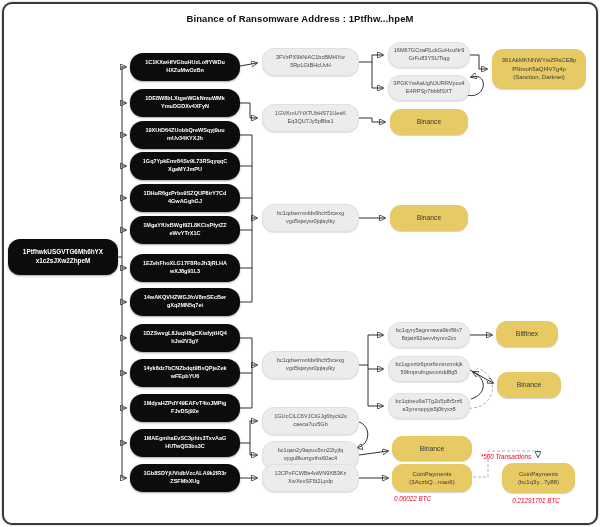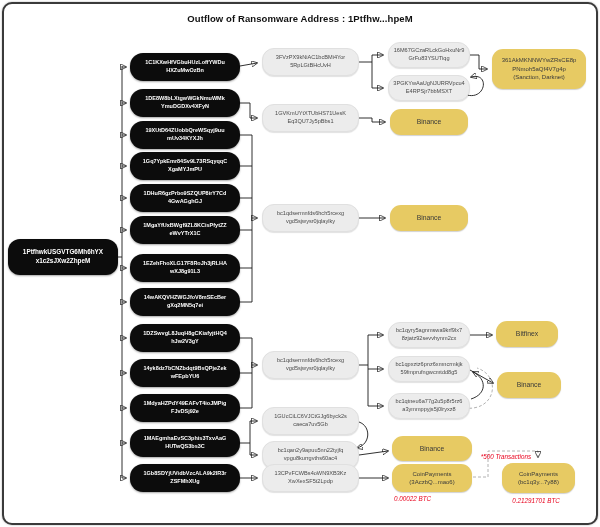--- a/index.html
+++ b/index.html
@@ -24,21 +24,21 @@
   .flow-label{position:absolute;color:var(--accent,#e8001c);font-style:italic;font-size:6.3px;
     text-align:center;z-index:3;white-space:nowrap}
   svg#edges{position:absolute;left:0;top:0;z-index:1}
   svg#edges path{fill:none;stroke:var(--line,#1a1a1a);stroke-width:.9}
   svg#edges path.dashed{stroke:#a9a9a9;stroke-dasharray:3 2}
 </style>
 </head>
 <body>
 
 <div id="frame"></div>
-<div id="title">Outflow of Ransomware Address : 1Ptfhw...hpeM</div>
+<div id="title">Binance of Ransomware Address : 1Ptfhw...hpeM</div>
 
 <svg id="edges" width="600" height="527">
   <defs>
     <marker id="ah" viewBox="0 0 8 8" refX="7" refY="4" markerWidth="7" markerHeight="7" orient="auto-start-reverse">
       <path d="M0 0 L8 4 L0 8 Z" fill="#111" stroke="none"></path>
     </marker>
   </defs>
   <g id="edge-group">
       <path d="M116 257 H122 M122 66 V478"></path>
       <path d="M122 67 H126" marker-end="url(#ah)"></path>

